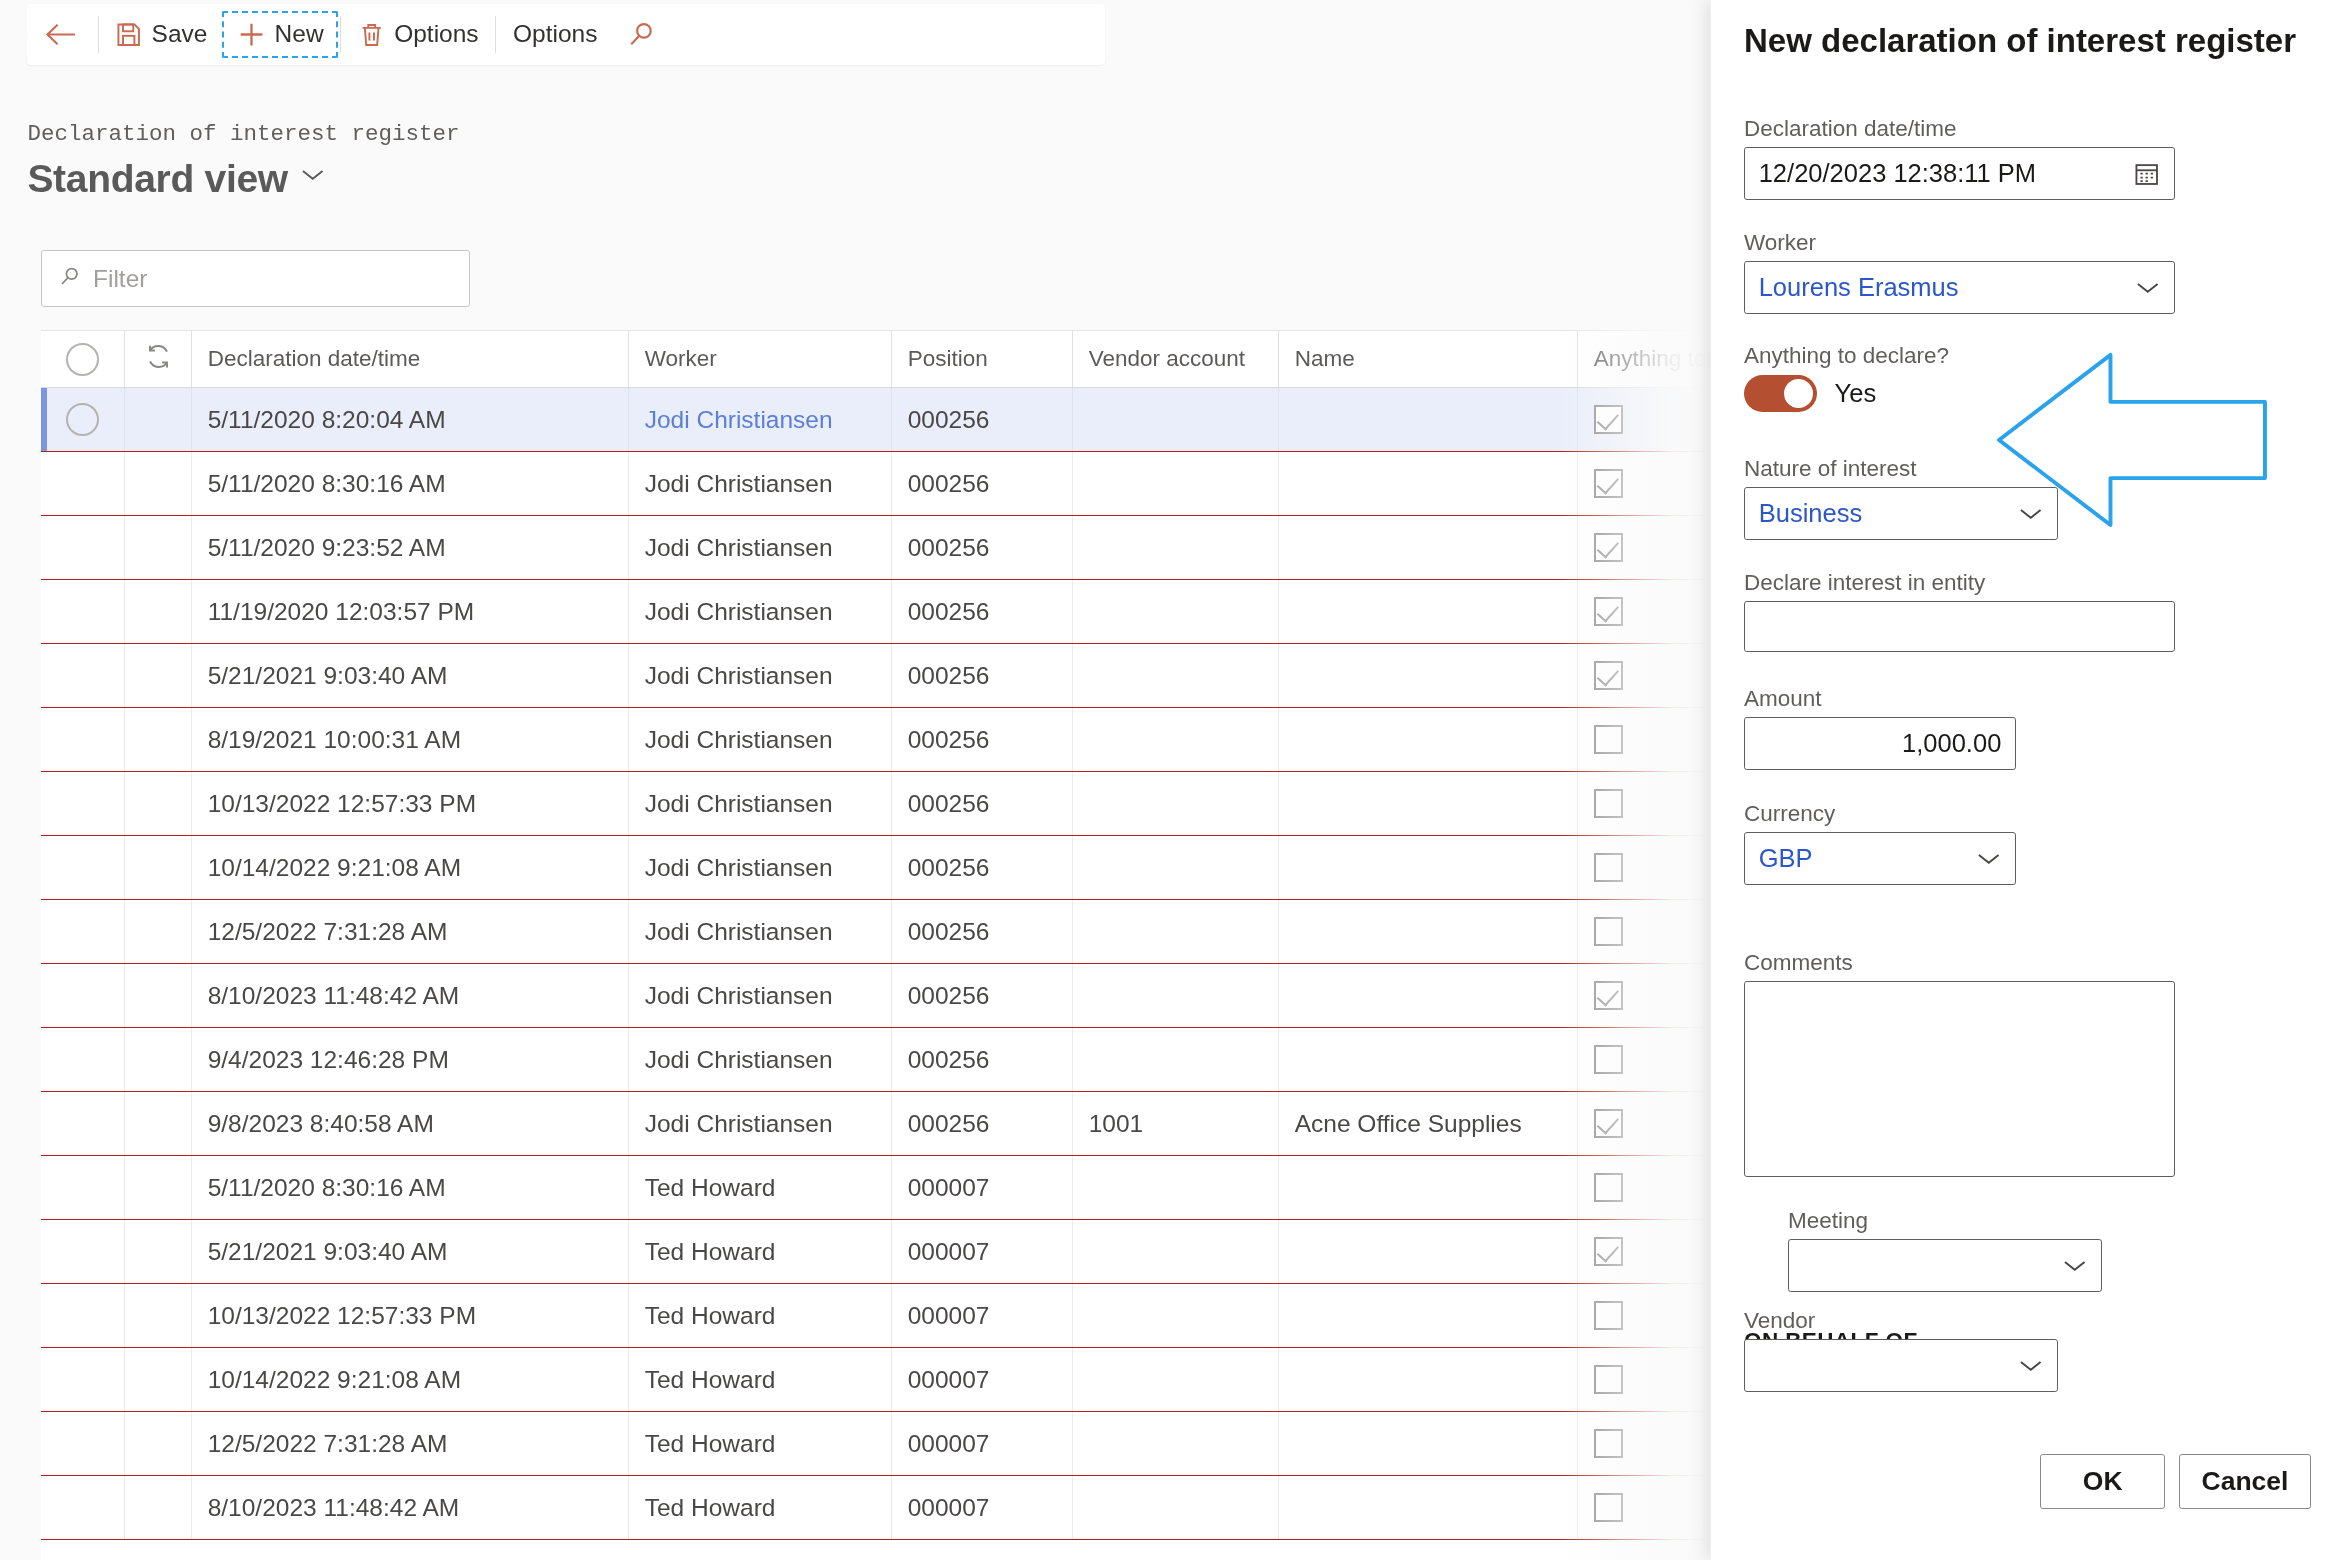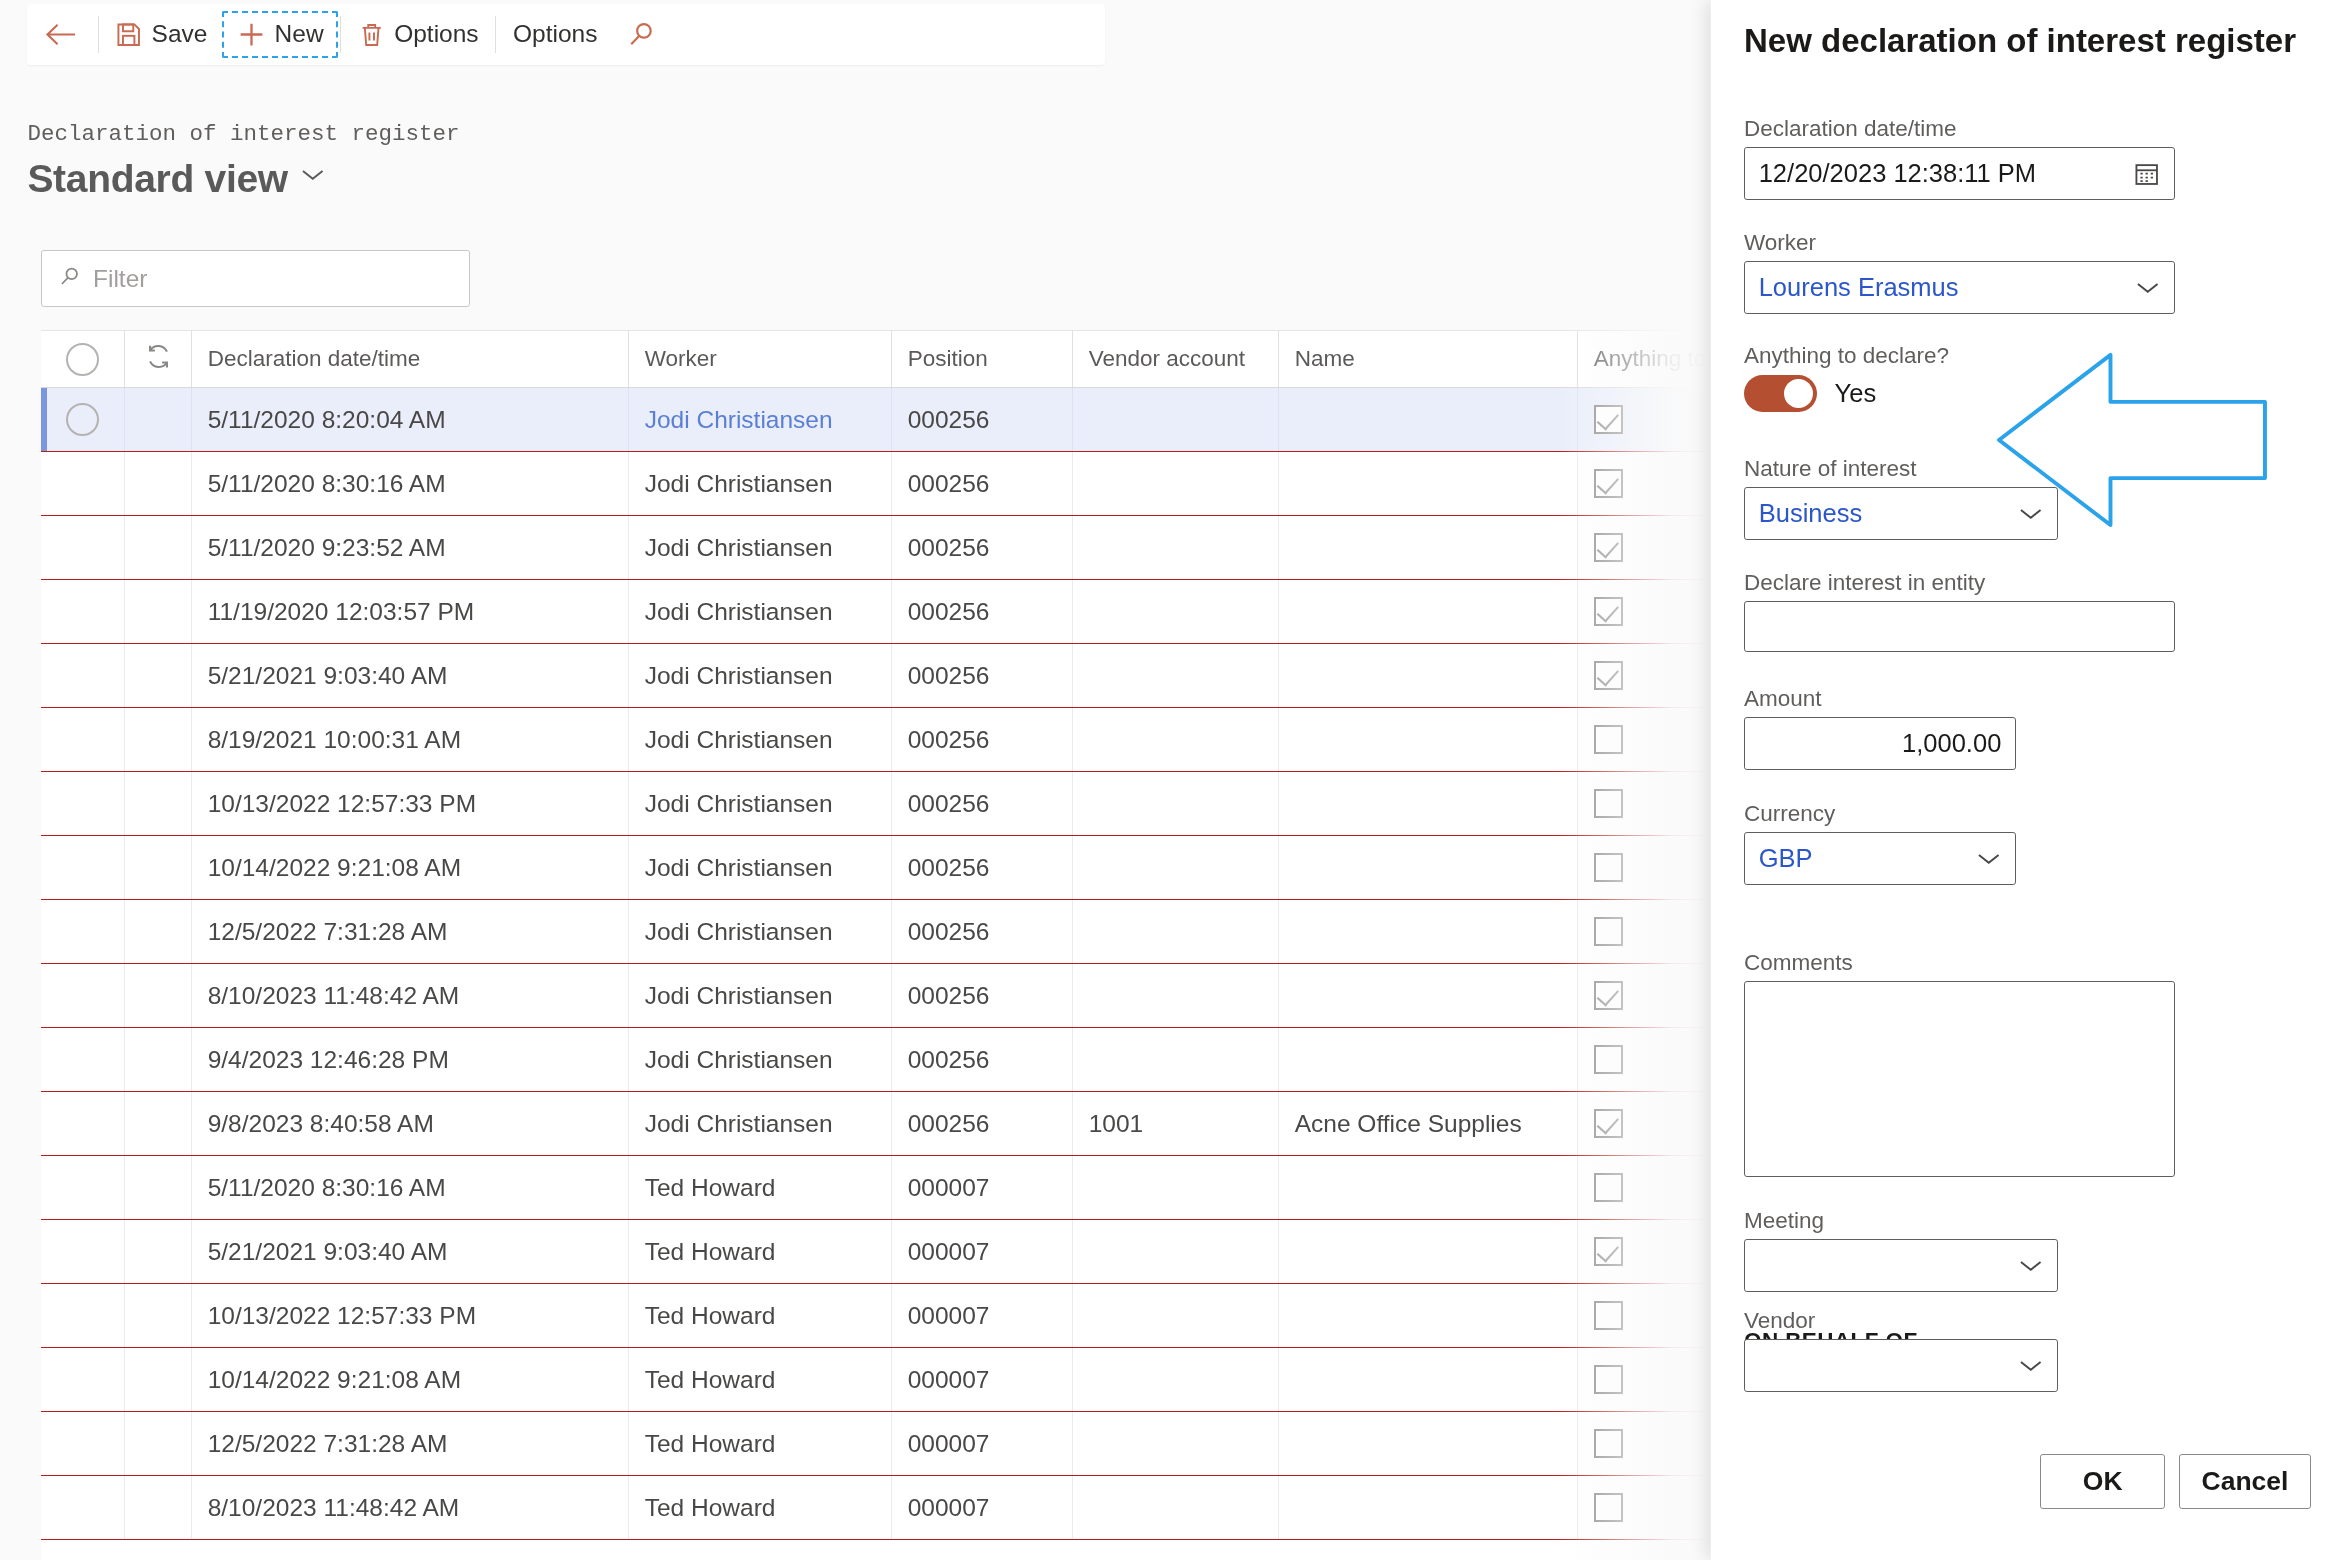--- a/index.html
+++ b/index.html
@@ -796,21 +796,21 @@
             </svg>
         </span>
       </div>
     </div>
 
     <div class="field" style="top:915px; width:431px;margin-top:35px;">
       <span class="flabel">Comments</span>
       <div id="comments-box"></div>
     </div>
 
-    <div class="field" style="top:1208px; width:314px;">
+    <div class="field" style="top:1208px; width:314px;margin-left:44px;">
       <span class="flabel">Meeting</span>
       <div class="fcontrol">
         <span class="val"></span>
         <span class="chevron">
           <svg width="25.5" height="15.7" viewBox="0 0 26 16" fill="none" stroke="#4a4846" stroke-width="2">
               <path d="M3 4 L13 12 L23 4"></path>
             </svg>
         </span>
       </div>
     </div>

